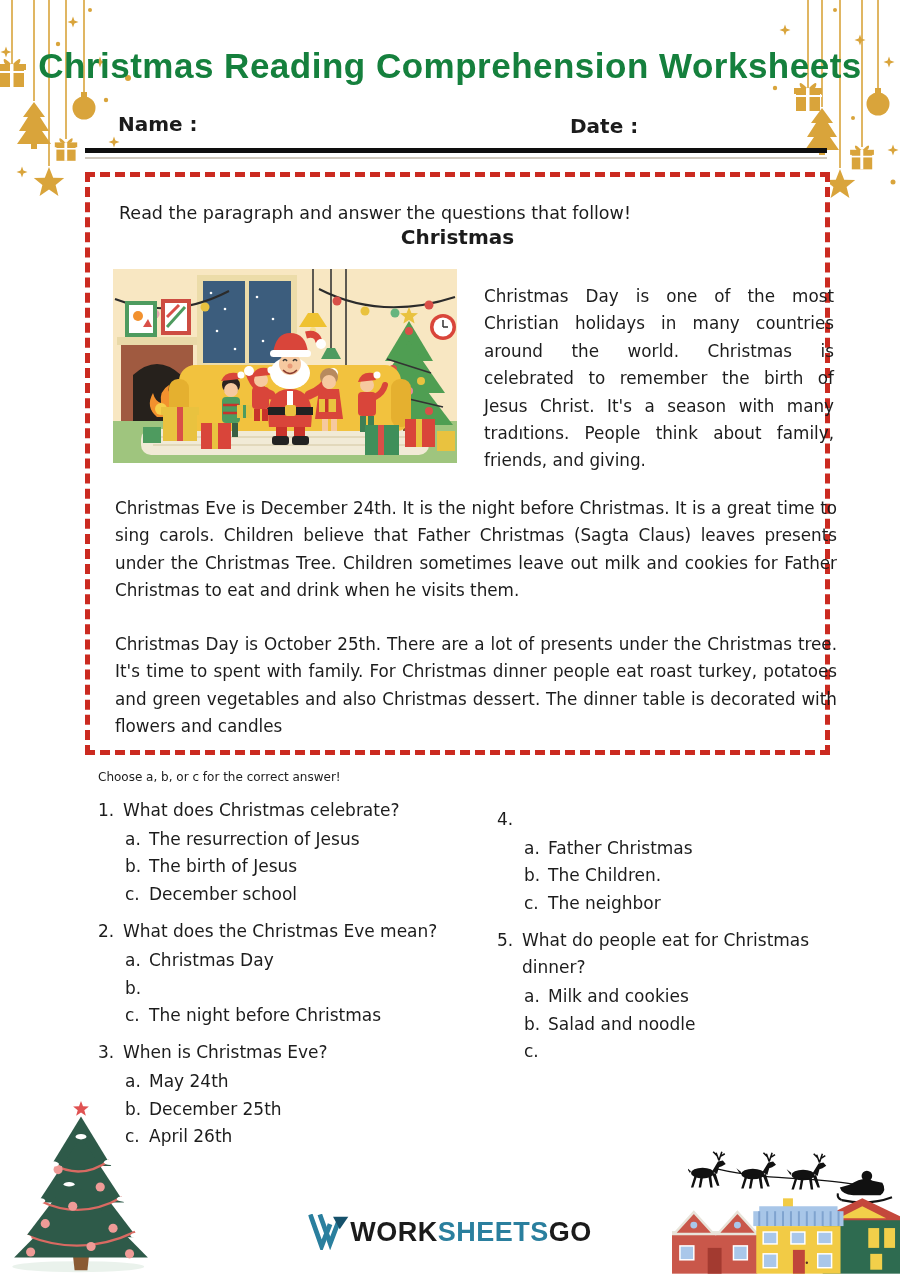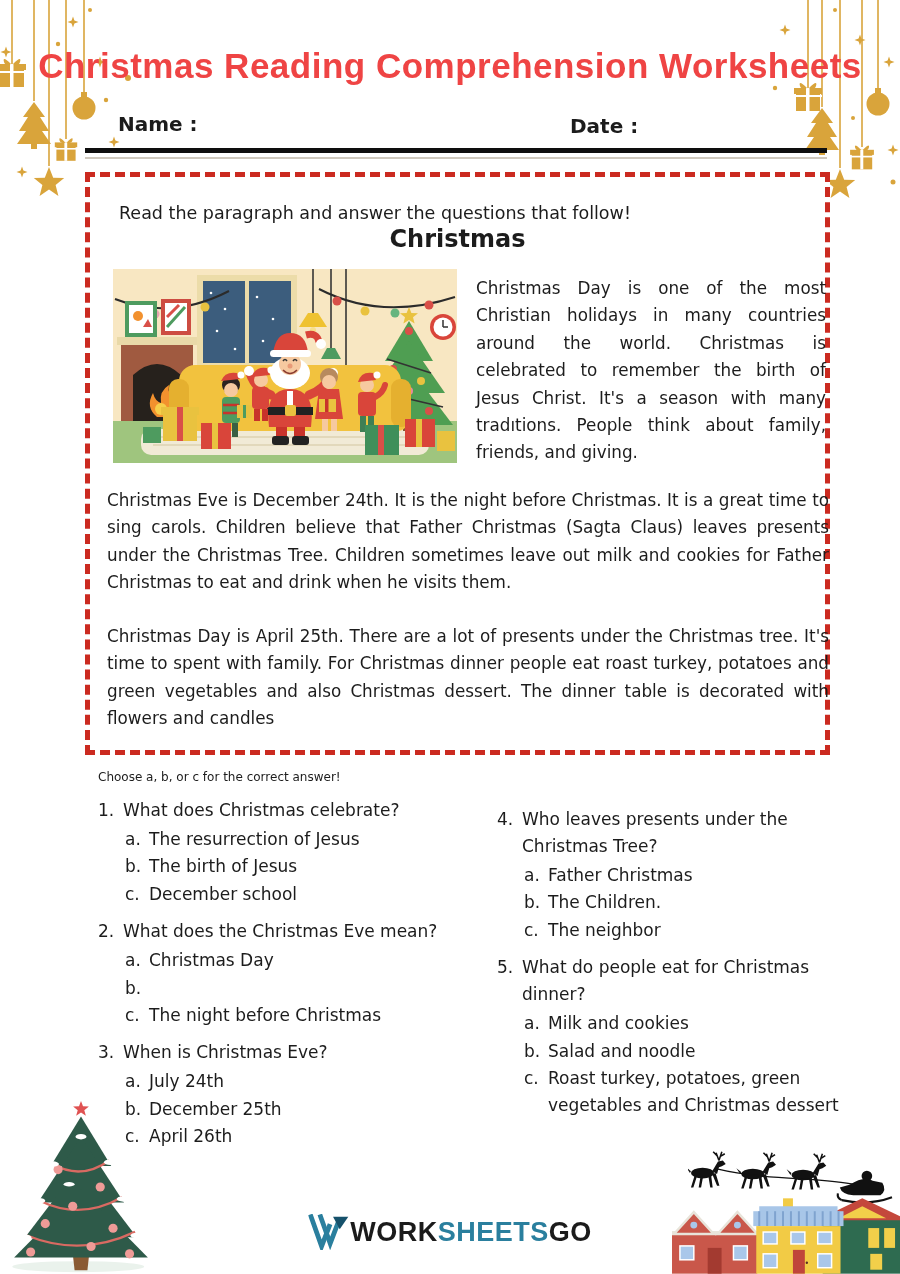--- a/index.html
+++ b/index.html
@@ -4,34 +4,34 @@
 <style>
   html,body{margin:0;padding:0;background:#ffffff;}
   .page{position:relative;width:900px;height:1274px;background:#ffffff;overflow:hidden;
         font-family:"DejaVu Sans",sans-serif;color:#1c1c1c;}
 
   
   .deco-tl{position:absolute;left:0;top:0;width:175px;height:215px;}
   .deco-tr{position:absolute;right:0;top:0;width:135px;height:215px;}
   .title{position:absolute;top:46px;left:0;right:0;margin:0;text-align:center;
          font-family:"Liberation Sans",sans-serif;font-weight:bold;font-size:35px;
-         color:#ef4444;letter-spacing:0.5px;}
+         color:#15803d;letter-spacing:0.5px;}
   .name-label{position:absolute;left:95px;top:112px;font-size:20px;font-weight:bold;margin-left:23px;}
   .date-label{position:absolute;left:570px;top:114px;font-size:20px;font-weight:bold;}
   .rule{position:absolute;left:85px;top:148px;width:742px;height:5px;background:#0e0e0e;}
   .rule-shadow{position:absolute;left:85px;top:157px;width:742px;height:2px;background:#cfc8bd;}
 
   
   .passage-box{position:absolute;left:85px;top:172px;width:745px;height:583px;
                border:5px dashed #cb2a20;box-sizing:border-box;background:#fff;}
   .instruction{position:absolute;left:13px;top:10px;margin:16px;font-size:17.5px;}
   .passage-title{position:absolute;left:0;right:0;top:48px;margin:0;text-align:center;
-                 font-size:24px;font-weight:bold;}
+                 font-size:20px;font-weight:bold;}
   .illustration{position:absolute;left:23px;top:92px;width:344px;height:194px;}
-  .para{margin:4px;font-size:16.8px;line-height:27.4px;text-align:justify;}
+  .para{margin:12px;font-size:16.8px;line-height:27.4px;text-align:justify;}
   .para1{position:absolute;left:382px;top:94px;width:350px;}
   .para2{position:absolute;left:13px;top:306px;width:722px;}
   .para3{position:absolute;left:13px;top:442px;width:722px;}
 
   
   .quiz-left{position:absolute;left:98px;top:770px;width:392px;}
   .quiz-right{position:absolute;left:497px;top:806px;width:400px;}
   .choose{margin:0 0 13px 0;font-size:12px;}
   .question{margin-bottom:10px;}
   .q-line{display:flex;font-size:17px;line-height:27px;}
@@ -289,21 +289,21 @@
       <rect x="30" y="158" width="18" height="16" fill="#4e9b5f"></rect>
       <rect x="252" y="156" width="34" height="30" fill="#3f8f5a"></rect>
         <rect x="265" y="156" width="6" height="30" fill="#d94f48"></rect>
       <rect x="292" y="150" width="30" height="28" fill="#d9453a"></rect>
         <rect x="303" y="150" width="6" height="28" fill="#e9c23f"></rect>
       <rect x="324" y="162" width="18" height="20" fill="#e9c23f"></rect>
     </svg>
 
     <p class="para para1">Christmas Day is one of the most Christian holidays in many countries around the world. Christmas is celebrated to remember the birth of Jesus Christ. It's a season with many tradıtions. People think about family, friends, and giving.</p>
     <p class="para para2">Christmas Eve is December 24th. It is the night before Christmas. It is a great time to sing carols. Children believe that Father Christmas (Sagta Claus) leaves presents under the Christmas Tree. Children sometimes leave out milk and cookies for Father Christmas to eat and drink when he visits them.</p>
-    <p class="para para3">Christmas Day is April 25th. There are a lot of presents under the Christmas tree. It's time to spent with family. For Christmas dinner people eat roast turkey, potatoes and green vegetables and also Christmas dessert. The dinner table is decorated with flowers and candles</p>
+    <p class="para para3">Christmas Day is October 25th. There are a lot of presents under the Christmas tree. It's time to spent with family. For Christmas dinner people eat roast turkey, potatoes and green vegetables and also Christmas dessert. The dinner table is decorated with flowers and candles</p>
   </div>
 
   <div class="quiz-left">
     <p class="choose">Choose a, b, or c for the correct answer!</p>
 
     <div class="question">
       <div class="q-line">
         <span class="q-num">1.</span>
         <span class="q-text">What does Christmas celebrate?</span>
       </div>
@@ -344,39 +344,38 @@
     </div>
 
     <div class="question">
       <div class="q-line">
         <span class="q-num">3.</span>
         <span class="q-text">When is Christmas Eve?</span>
       </div>
       <div class="options">
         <div class="option">
           <span class="opt-letter">a.</span>
-          <span class="opt-text">July 24th</span>
+          <span class="opt-text">May 24th</span>
         </div>
         <div class="option">
           <span class="opt-letter">b.</span>
           <span class="opt-text">December 25th</span>
         </div>
         <div class="option">
           <span class="opt-letter">c.</span>
           <span class="opt-text">April 26th</span>
         </div>
       </div>
     </div>
   </div>
 
   <div class="quiz-right">
     <div class="question">
       <div class="q-line">
         <span class="q-num">4.</span>
-        <span class="q-text">Who leaves presents under the Christmas Tree?</span>
       </div>
       <div class="options">
         <div class="option">
           <span class="opt-letter">a.</span>
           <span class="opt-text">Father Christmas</span>
         </div>
         <div class="option">
           <span class="opt-letter">b.</span>
           <span class="opt-text">The Children.</span>
         </div>
@@ -396,21 +395,20 @@
         <div class="option">
           <span class="opt-letter">a.</span>
           <span class="opt-text">Milk and cookies</span>
         </div>
         <div class="option">
           <span class="opt-letter">b.</span>
           <span class="opt-text">Salad and noodle</span>
         </div>
         <div class="option">
           <span class="opt-letter">c.</span>
-          <span class="opt-text">Roast turkey, potatoes, green vegetables and Christmas dessert</span>
         </div>
       </div>
     </div>
   </div>
 
   <svg class="tree" viewBox="0 0 170 190">
     <ellipse cx="82" cy="182" rx="72" ry="6" fill="#eaf2ec"></ellipse>
     <polygon points="74,150 96,150 92,186 78,186" fill="#8a5a33"></polygon>
     <polygon points="85,18 52,72 118,72" fill="#2e5a49"></polygon>
     <polygon points="85,40 38,112 132,112" fill="#2e5a49"></polygon>

